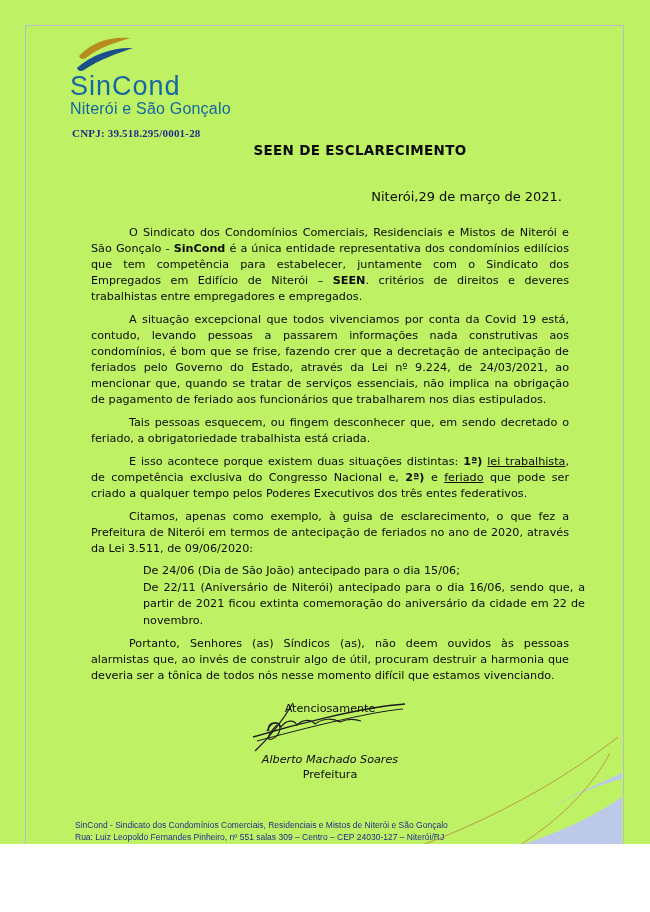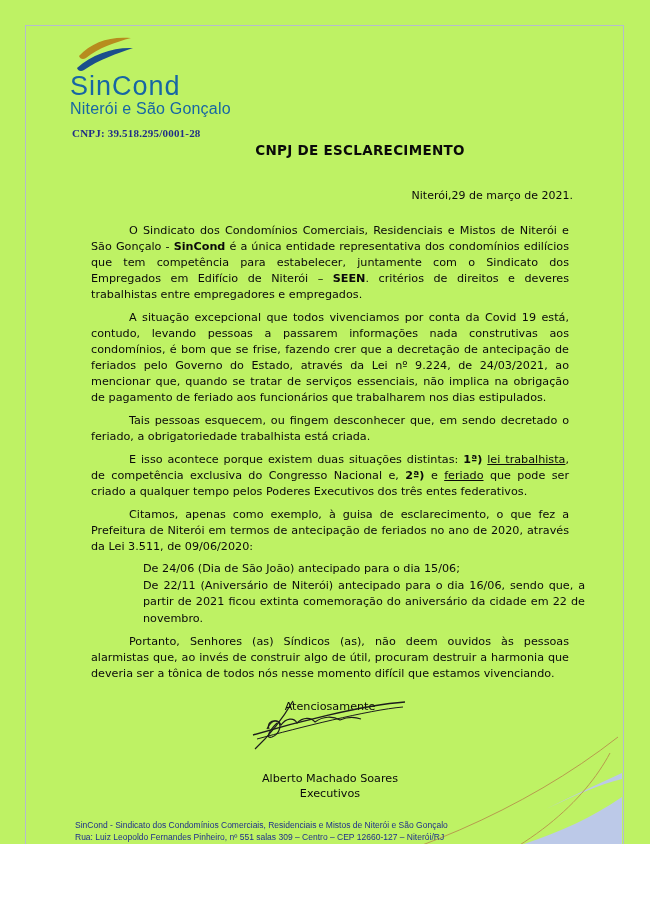--- a/index.html
+++ b/index.html
@@ -13,29 +13,29 @@
   .logo-name{font-family:"Liberation Sans",sans-serif;font-size:27px;line-height:29px;
              color:#1766a4;letter-spacing:1px;}
   .logo-sub{font-family:"Liberation Sans",sans-serif;font-size:16px;line-height:14px;
             color:#1766a4;letter-spacing:.2px;margin-top:1px;}
   .logo-cnpj{font-family:Liberation Serif, serif;font-size:11px;font-weight:bold;
              color:#202e87;margin-top:11px;margin-left:2px;letter-spacing:.2px;}
   
   .content{position:absolute;left:75px;top:142px;width:510px;z-index:2;}
   .title{font-size:13.5px;font-weight:bold;text-align:center;position:relative;left:30px;
          letter-spacing:.3px;margin:0;}
-  .date{text-align:right;font-size:11px;margin:31px 12px 0 0;}
+  .date{text-align:right;font-size:13px;margin:31px 23px 0 0;}
   .para{margin:7px 16px 0;text-align:justify;text-indent:38px;font-size:11.2px;line-height:16px;}
   .para.first{margin-top:21px;}
   .list{margin:6px 0 0 68px;}
   .list-item{text-align:justify;font-size:11.2px;line-height:16.5px;}
   .closing{position:relative;text-align:center;margin-top:17px;font-size:11.2px;}
   .closing-text{line-height:16px;}
   .signature{position:absolute;left:168px;top:-8px;z-index:2;}
-  .signer{margin-top:56px;line-height:15px;}
+  .signer{margin-top:35px;line-height:15px;font-style:italic;}
   .role{line-height:15px;}
   
   .band{position:absolute;left:230px;top:735px;z-index:0;}
   .footer{position:absolute;left:75px;top:819px;width:525px;z-index:2;
           font-family:"Liberation Sans",sans-serif;color:#1e2f8c;font-size:8.5px;line-height:12px;}
   .f1{font-weight:normal;}
 </style>
 </head>
 <body>
 
@@ -54,21 +54,21 @@
     <svg class="logo-swoosh" width="58" height="36" viewBox="0 0 58 36">
       <path d="M3,20 C 16,6 34,0 55,2 C 40,6 22,12 10,22 C 7,24 4,23 3,20 Z" fill="#b78c1e"></path>
       <path d="M1,32 C 16,18 38,11 57,12 C 42,17 22,24 8,34 C 5,36 2,35 1,32 Z" fill="#1b4e8c"></path>
     </svg>
     <div class="logo-name">SinCond</div>
     <div class="logo-sub">Niterói e São Gonçalo</div>
     <div class="logo-cnpj">CNPJ: 39.518.295/0001-28</div>
   </div>
 
   <div class="content">
-    <p class="title">CNPJ DE ESCLARECIMENTO</p>
+    <p class="title">SEEN DE ESCLARECIMENTO</p>
     <div class="date">Niterói,29 de março de 2021.</div>
 
     <p class="para first"><span>O Sindicato dos Condomínios Comerciais, Residenciais e Mistos de Niterói e São Gonçalo - </span><span style="font-weight: bold;">SinCond</span><span> é a única entidade representativa dos condomínios edilícios que tem competência para estabelecer, juntamente com o Sindicato dos Empregados em Edifício de Niterói – </span><span style="font-weight: bold;">SEEN</span><span>. critérios de direitos e deveres trabalhistas entre empregadores e empregados.</span></p>
     <p class="para"><span>A situação excepcional que todos vivenciamos por conta da Covid 19 está, contudo, levando pessoas a passarem informações nada construtivas aos condomínios, é bom que se frise, fazendo crer que a decretação de antecipação de feriados pelo Governo do Estado, através da Lei nº 9.224, de 24/03/2021, ao mencionar que, quando se tratar de serviços essenciais, não implica na obrigação de pagamento de feriado aos funcionários que trabalharem nos dias estipulados.</span></p>
     <p class="para"><span>Tais pessoas esquecem, ou fingem desconhecer que, em sendo decretado o feriado, a obrigatoriedade trabalhista está criada.</span></p>
     <p class="para"><span>E isso acontece porque existem duas situações distintas: </span><span style="font-weight: bold;">1ª)</span><span> </span><span style="text-decoration: underline;">lei trabalhista</span><span>, de competência exclusiva do Congresso Nacional e, </span><span style="font-weight: bold;">2ª)</span><span> e </span><span style="text-decoration: underline;">feriado</span><span> que pode ser criado a qualquer tempo pelos Poderes Executivos dos três entes federativos.</span></p>
     <p class="para"><span>Citamos, apenas como exemplo, à guisa de esclarecimento, o que fez a Prefeitura de Niterói em termos de antecipação de feriados no ano de 2020, através da Lei 3.511, de 09/06/2020:</span></p>
 
     <div class="list">
       <div class="list-item">De 24/06 (Dia de São João) antecipado para o dia 15/06;</div>
@@ -80,23 +80,23 @@
     <div class="closing">
       <div class="closing-text">Atenciosamente</div>
       <svg class="signature" width="170" height="62" viewBox="0 0 170 62">
         <path d="M10,44 C 50,32 120,14 162,11" fill="none" stroke="#1c1c1c" stroke-width="1.4"></path>
         <path d="M14,48 C 55,37 125,19 160,16" fill="none" stroke="#1c1c1c" stroke-width="1"></path>
         <path d="M24,38 C 29,28 35,28 38,34 C 43,27 51,26 54,32 C 60,26 68,26 72,31 C 80,25 90,25 97,29 C 104,26 112,26 118,28" fill="none" stroke="#1c1c1c" stroke-width="1.2"></path>
         <path d="M50,10 C 40,27 27,44 12,58" fill="none" stroke="#1c1c1c" stroke-width="1.3"></path>
         <path d="M34,32 C 26,40 22,48 29,46 C 37,43 40,32 33,30 C 28,29 24,33 26,38" fill="none" stroke="#1c1c1c" stroke-width="1.2"></path>
       </svg>
       <div class="signer">Alberto Machado Soares</div>
-      <div class="role">Executivos</div>
+      <div class="role">Prefeitura</div>
     </div>
   </div>
 
   <div class="footer">
     <div class="f1">SinCond - Sindicato dos Condomínios Comerciais, Residenciais e Mistos de Niterói e São Gonçalo</div>
-    <div class="f2">Rua: Luiz Leopoldo Fernandes Pinheiro, nº 551 salas 309 – Centro – CEP 12660-127 – Niterói/RJ</div>
+    <div class="f2">Rua: Luiz Leopoldo Fernandes Pinheiro, nº 551 salas 309 – Centro – CEP 24030-127 – Niterói/RJ</div>
     <div class="f3">TEL + 55 21 2620 2406 I 2620 4264 I sincond@sincond.com.br I www.sincond.com.br</div>
   </div>
 
 </div>
 
 </body></html>

